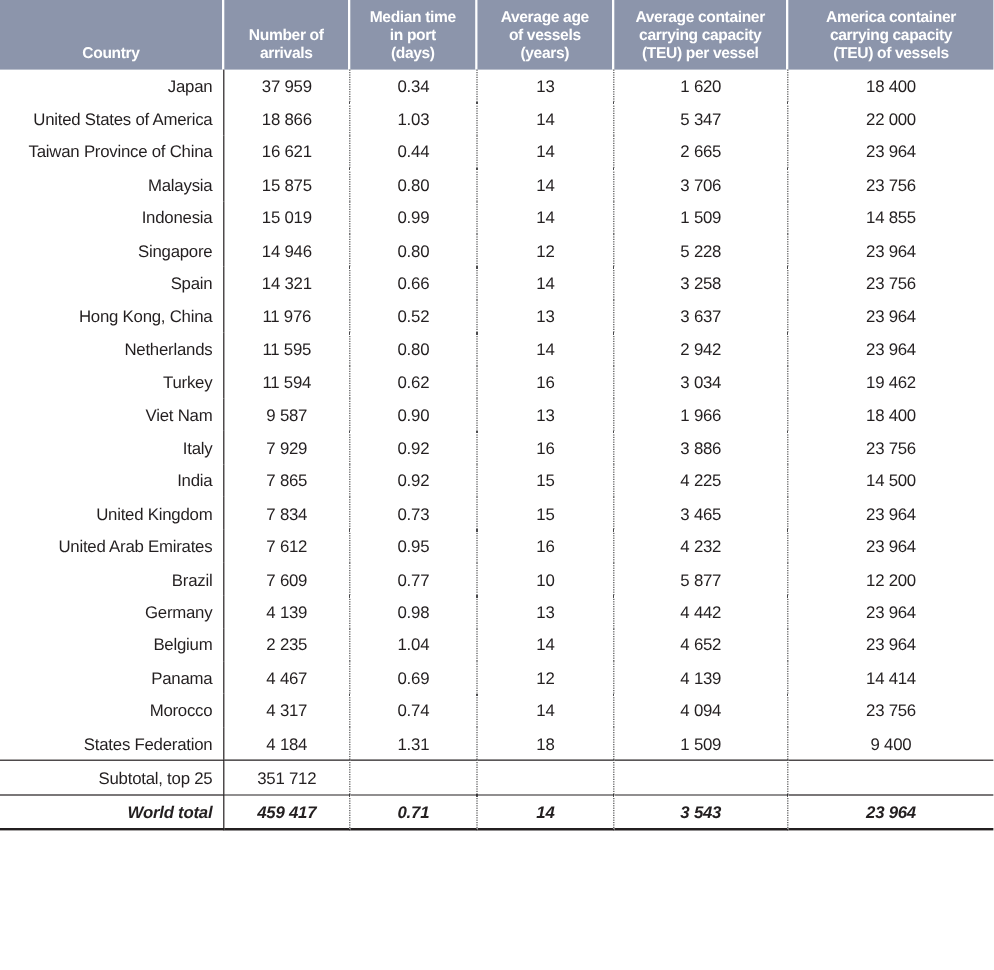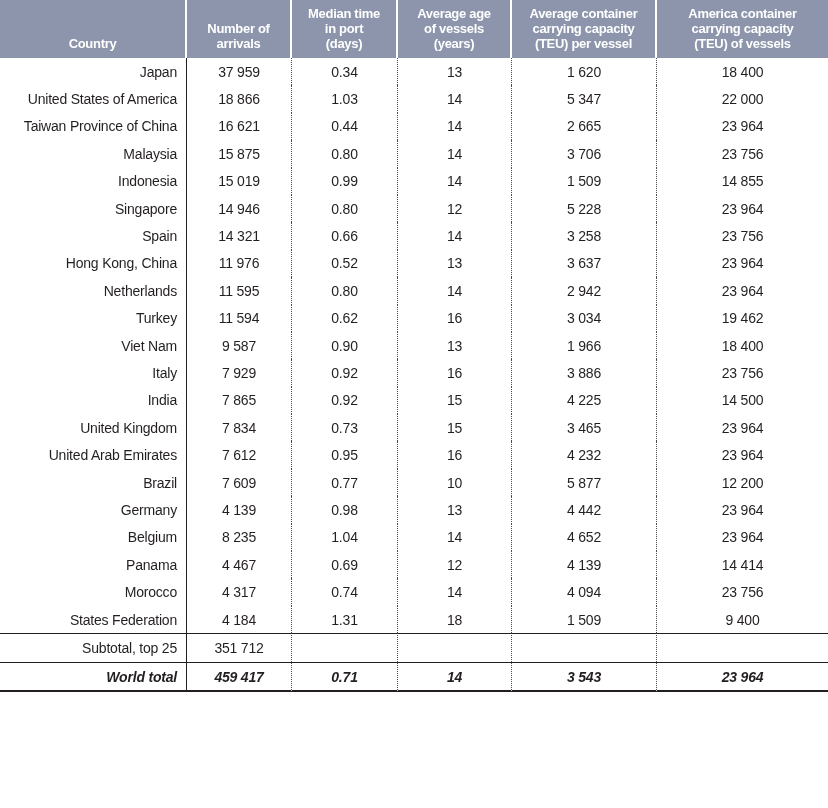--- a/index.html
+++ b/index.html
@@ -236,21 +236,21 @@
       <tr class="data-row">
     <td class="c-country">Germany</td>
     <td class="c-arr">4 139</td>
     <td class="c-med">0.98</td>
     <td class="c-age">13</td>
     <td class="c-avg">4 442</td>
     <td class="c-max">23 964</td>
   </tr>
       <tr class="data-row">
     <td class="c-country">Belgium</td>
-    <td class="c-arr">8 235</td>
+    <td class="c-arr">2 235</td>
     <td class="c-med">1.04</td>
     <td class="c-age">14</td>
     <td class="c-avg">4 652</td>
     <td class="c-max">23 964</td>
   </tr>
       <tr class="data-row">
     <td class="c-country">Panama</td>
     <td class="c-arr">4 467</td>
     <td class="c-med">0.69</td>
     <td class="c-age">12</td>

